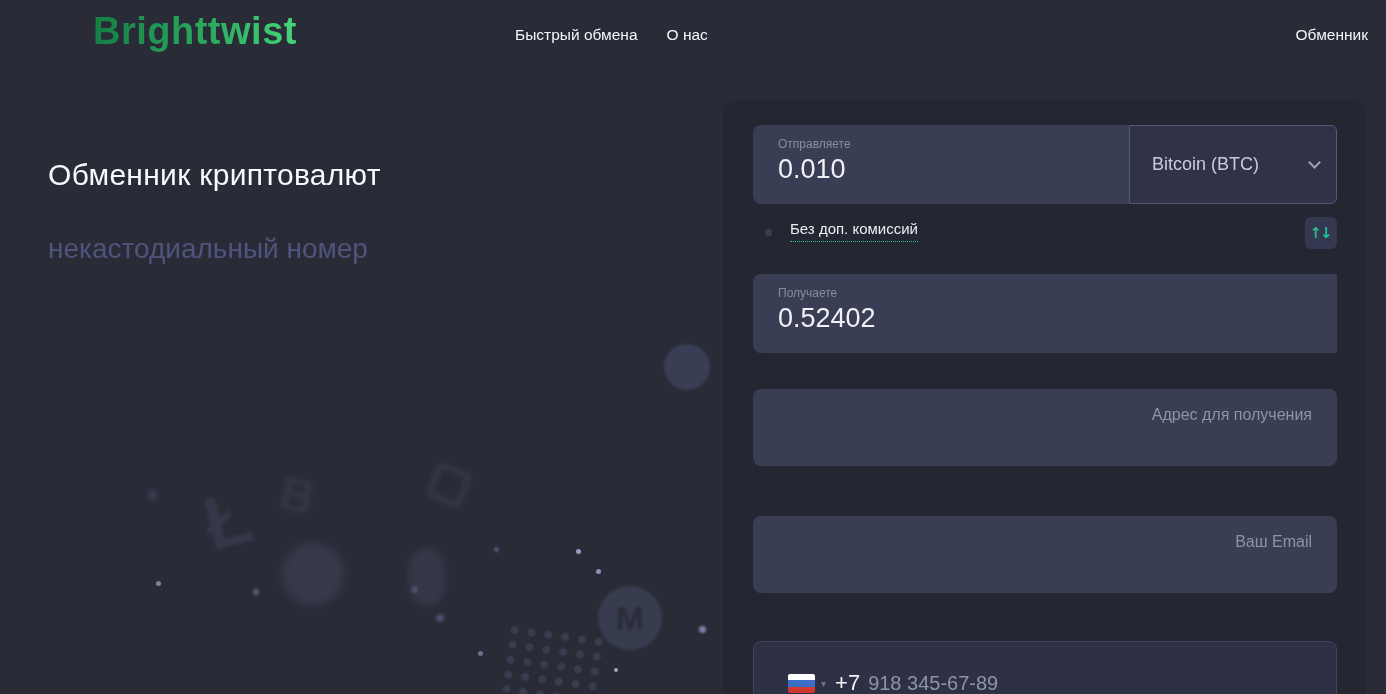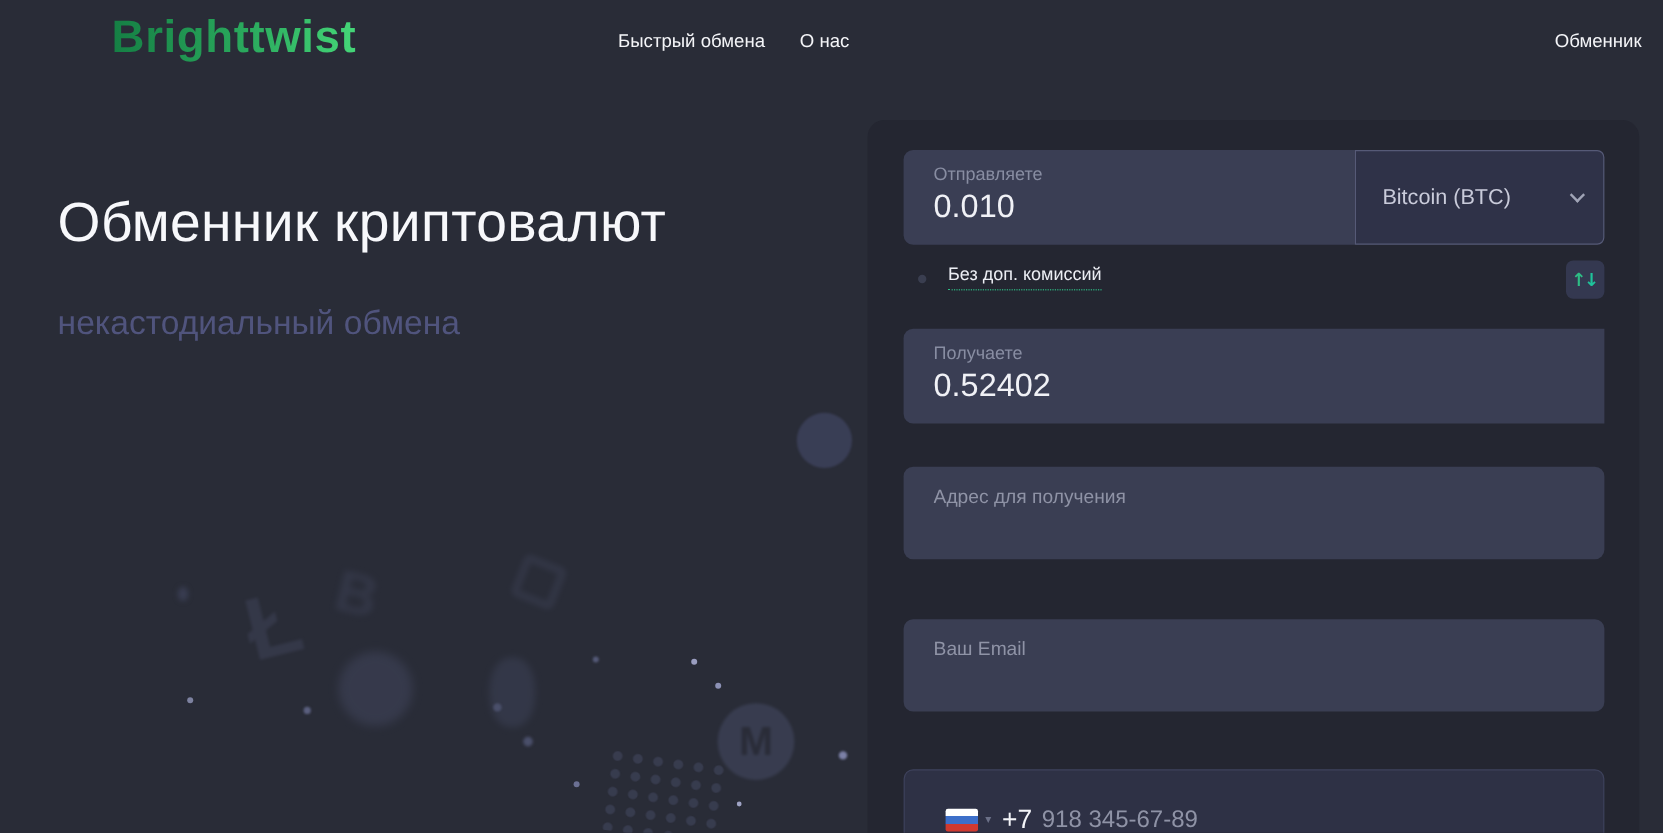--- a/index.html
+++ b/index.html
@@ -24,21 +24,21 @@
     margin-left: 45px;
   }
   .nav { position: absolute; left: 515px; top: 26px; display: flex; gap: 29px; }
   .nav a, .support-link {
     font-size: 15.5px; color: #f4f5f8; text-decoration: none; cursor: pointer;
   }
   .support-link { position: absolute; right: 18px; top: 26px; }
 
   
   .hero { position: absolute; left: 48px; top: 158px; width: 660px; }
-  .hero-title { font-size: 46px; font-weight: 500; letter-spacing: 0.3px; color: #f7f8fb; }
+  .hero-title { font-size: 30px; font-weight: 500; letter-spacing: 0.3px; color: #f7f8fb; }
   .hero-subtitle { margin-top: 33px; font-size: 28px; line-height: 47px; color: #50547d; font-weight: 400; }
   .hero-subtitle span { display: block; }
 
   
   .bg-decor { position: absolute; inset: 0; pointer-events: none; }
   .bg-decor > * { position: absolute; }
   .d-ltc { left: 205px; top: 478px; font-size: 74px; color: #3e4257; opacity: .55; transform: rotate(-14deg); filter: blur(1.5px); font-weight: 700; }
   .d-btc { left: 280px; top: 468px; font-size: 48px; color: #3e4257; opacity: .5; transform: rotate(14deg); filter: blur(2.5px); font-weight: 700; }
   .d-bub1 { left: 282px; top: 543px; width: 62px; height: 62px; border-radius: 50%; background: #3f4359; opacity: .6; filter: blur(4px); }
   .d-sq { left: 430px; top: 466px; width: 38px; height: 38px; border: 7px solid #3c4054; opacity: .45; transform: rotate(22deg); filter: blur(2px); border-radius: 6px; }
@@ -67,21 +67,21 @@
     background: #242631; border-radius: 14px;
   }
 
   .amount-row { position: absolute; left: 30px; width: 584px; height: 79px; display: flex; }
   .row-send { top: 25px; }
   .row-receive { top: 174px; }
   .amount-box {
     flex: 1; background: #3a3e54; border-radius: 8px 0 0 8px;
     padding: 12px 0 0 25px; overflow: hidden;
   }
-  .field-label { font-size: 15px; color: #888da2; }
+  .field-label { font-size: 12px; color: #888da2; }
   .amount-input {
     display: block; margin-top: 3px; width: 90%;
     background: transparent; border: none; outline: none;
     font-family: "Liberation Sans", sans-serif;
     font-size: 27px; color: #f0f1f6;
   }
   .currency-select {
     width: 208px; background: #2f3248; border: 1px solid #565a77;
     border-radius: 0 6px 6px 0;
     display: flex; align-items: center; padding: 0 22px;
@@ -115,21 +115,21 @@
   .text-field {
     position: absolute; left: 30px; width: 584px; height: 77px;
     background: #3a3e53; border-radius: 8px; overflow: hidden;
   }
   .tf-address { top: 289px; }
   .tf-email { top: 416px; }
   .text-field input {
     width: 100%; background: transparent; border: none; outline: none;
     padding: 17px 25px 0 25px;
     font-family: "Liberation Sans", sans-serif;
-    font-size: 16px; color: #0ea5e9;
+    font-size: 16px; color: #0ea5e9; text-align: right;
   }
   .text-field input::placeholder, .amount-input::placeholder, .phone-input::placeholder { color: #8f93a6; opacity: 1; }
 
   .phone-field {
     position: absolute; left: 30px; top: 541px; width: 584px; height: 120px;
     background: #2e3145; border: 1px solid #3e425c; border-radius: 8px;
     padding: 15px 0 0 25px;
   }
   .phone-row { display: flex; align-items: center; margin-top: 13px; margin-left: 9px; }
   .flag {
@@ -174,21 +174,21 @@
   <nav class="nav">
     <a>Быстрый обмена</a>
     <a>О нас</a>
   </nav>
   <a class="support-link">Обменник</a>
 </header>
 
 <section class="hero">
   <h1 class="hero-title">Обменник криптовалют</h1>
   <p class="hero-subtitle">
-    <span>некастодиальный обмена</span>
+    <span>некастодиальный номер</span>
   </p>
 </section>
 
 <aside class="panel">
 
   <div class="amount-row row-send">
     <div class="amount-box">
       <div class="field-label">Отправляете</div>
       <input class="amount-input" value="0.010" style="">
     </div>

